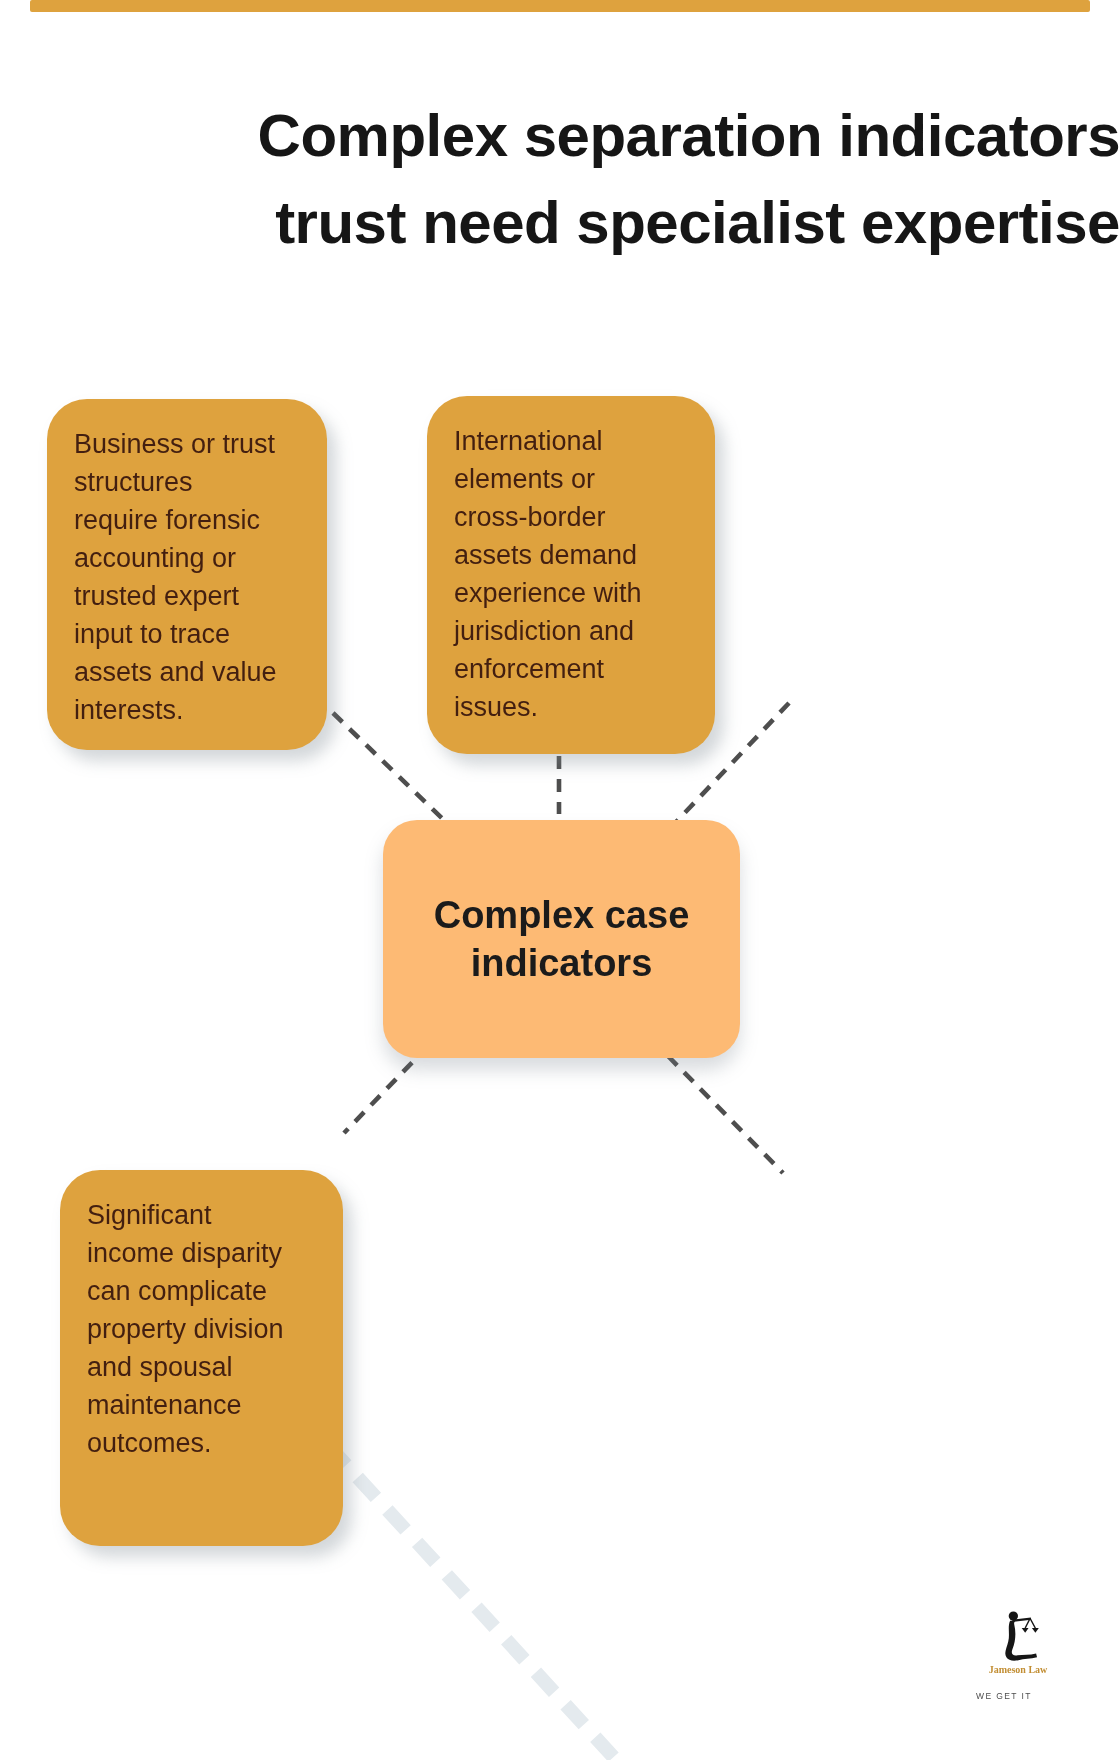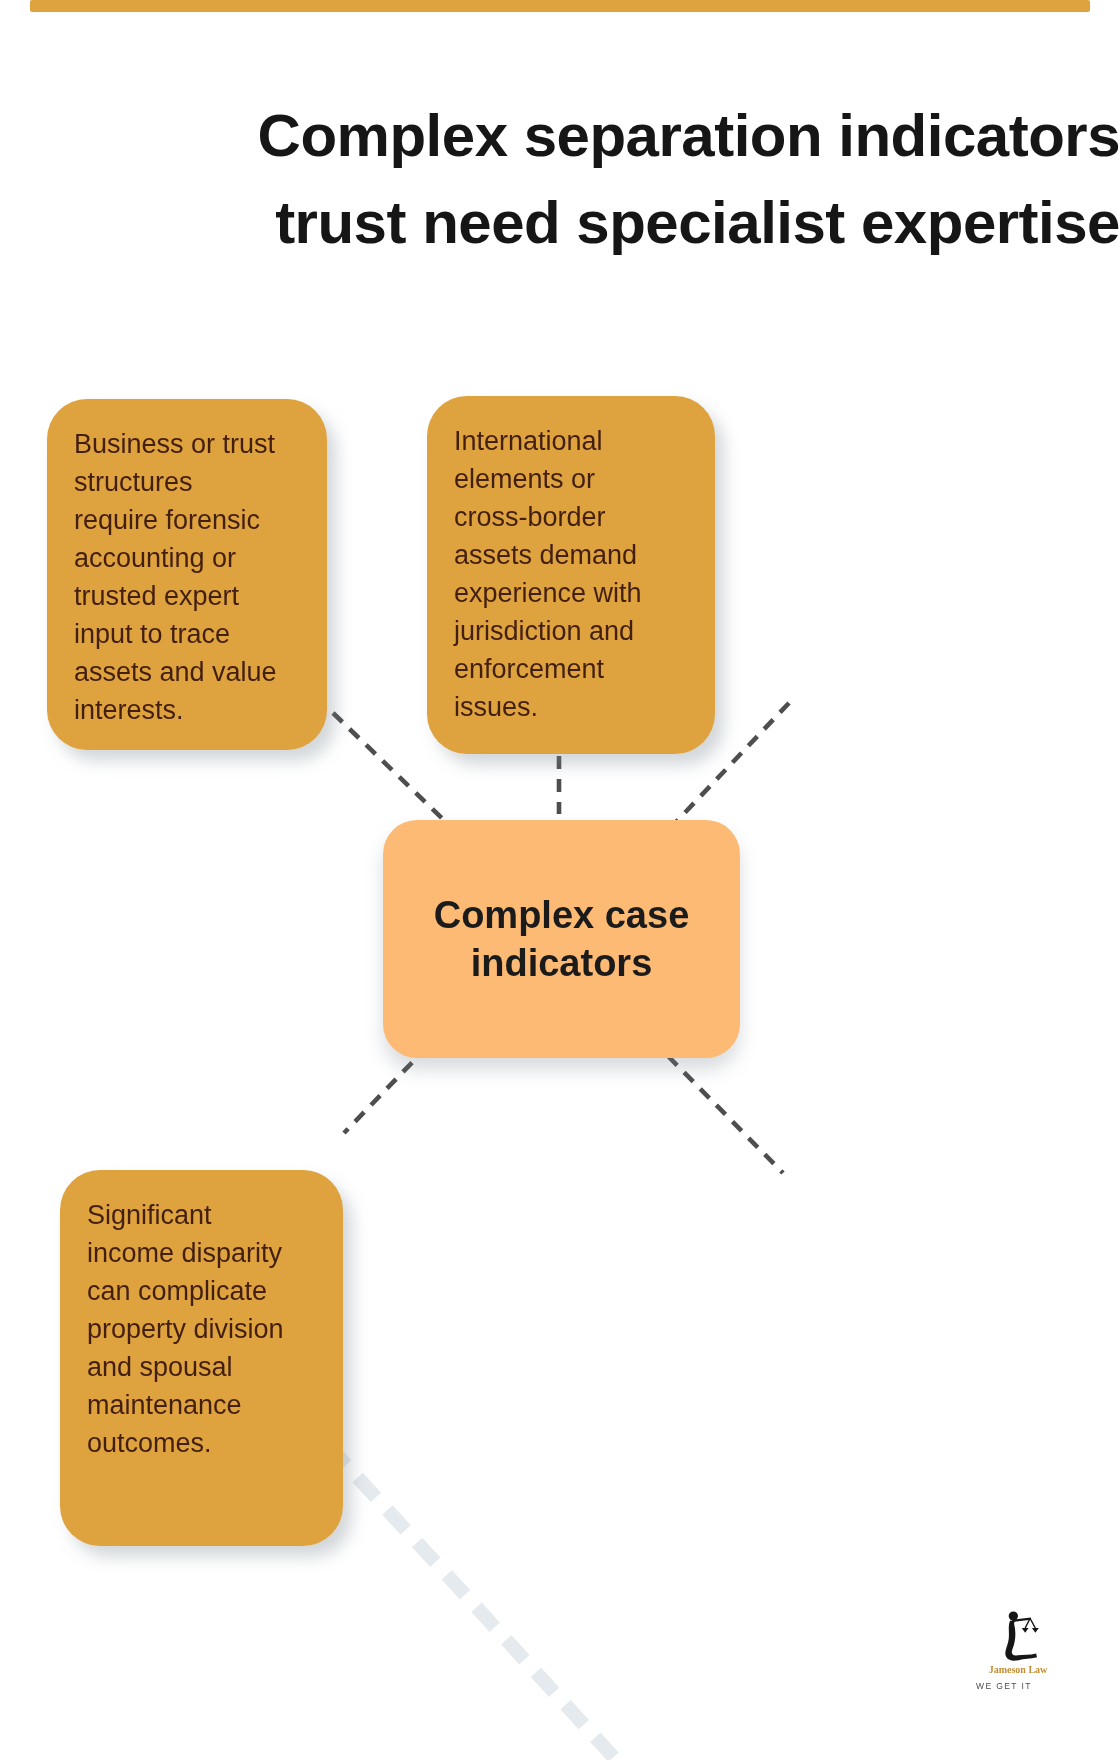--- a/index.html
+++ b/index.html
@@ -85,21 +85,21 @@
     font-weight: 700;
     font-size: 10px;
     color: #C28E33;
     white-space: nowrap;
   }
   .logo-tagline {
     font-size: 8.5px;
     letter-spacing: 1.4px;
     color: #4D4D4D;
     text-align: left;
-    margin-top: 6px;
+    margin-top: 16px;
   }
 </style>
 </head>
 <body>
 
 <div id="canvas">
 
   <div class="topbar"></div>
 
   <div class="title">

